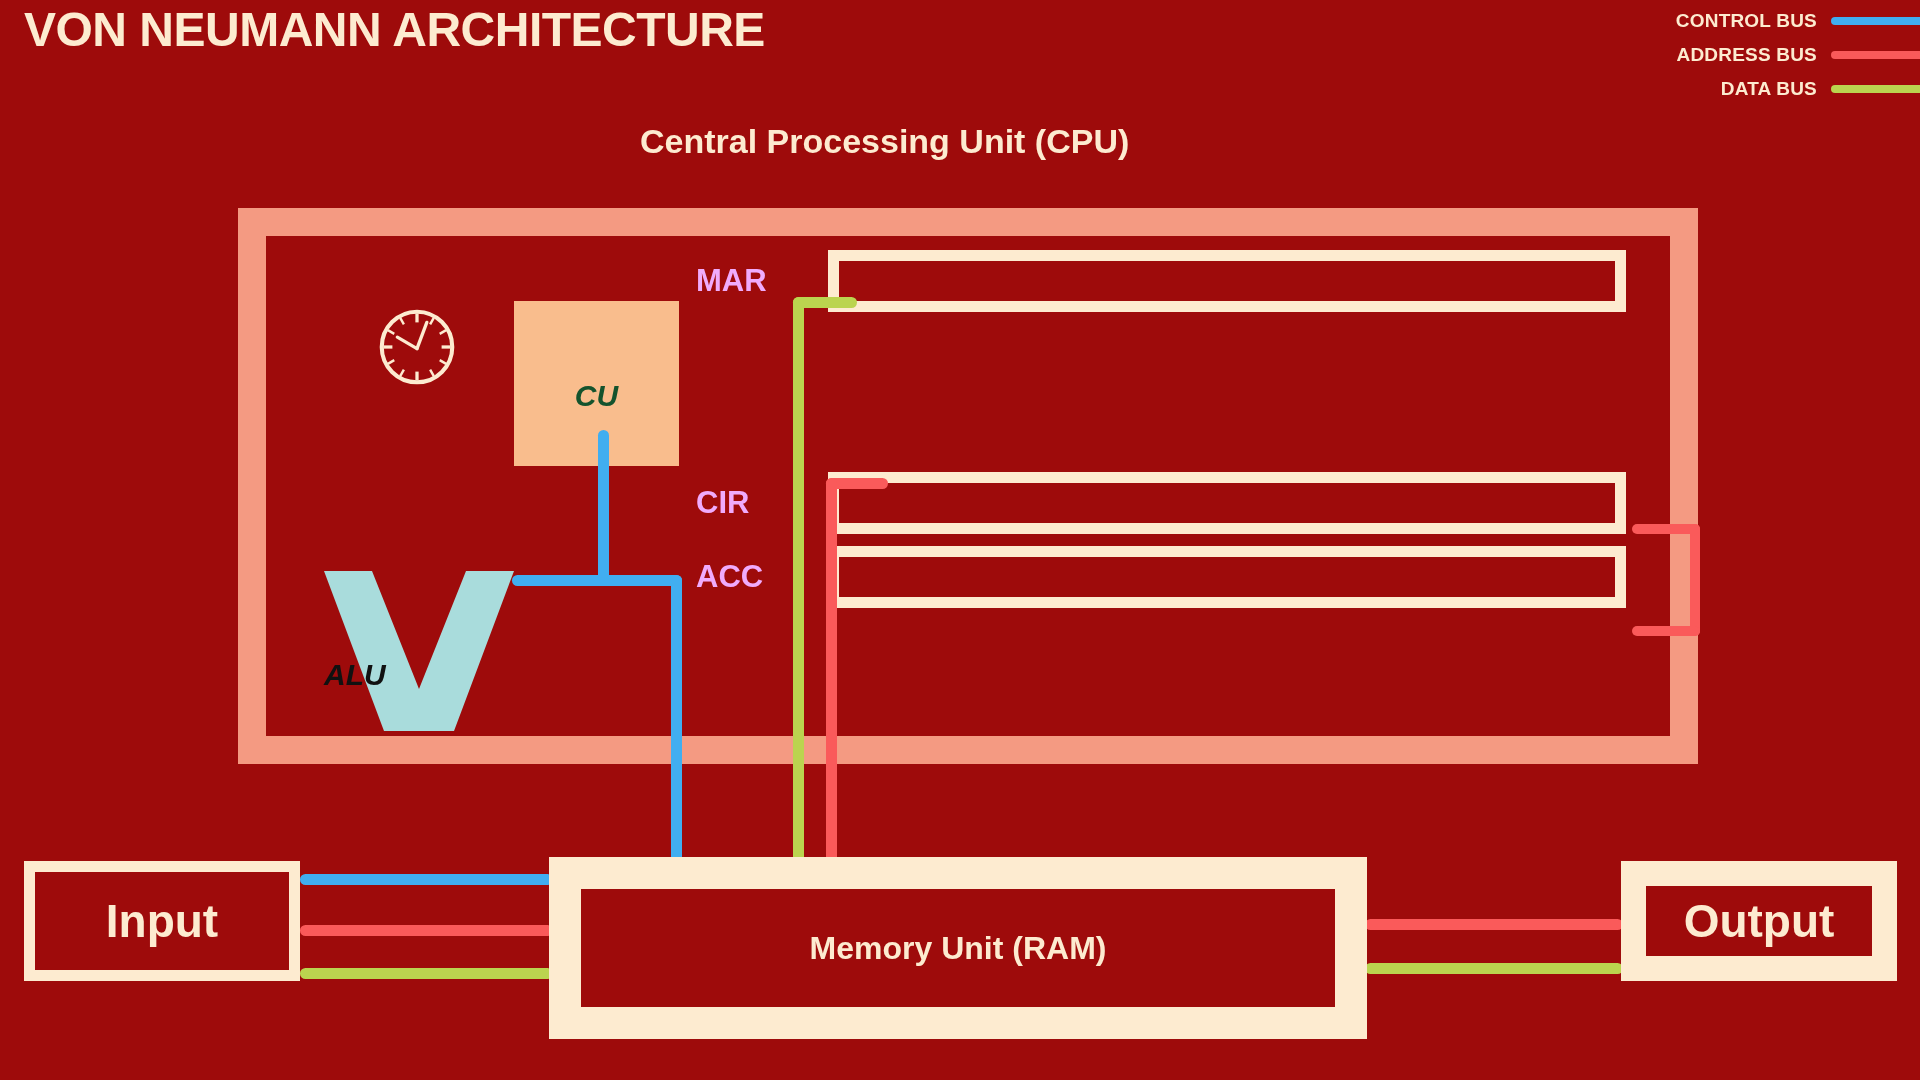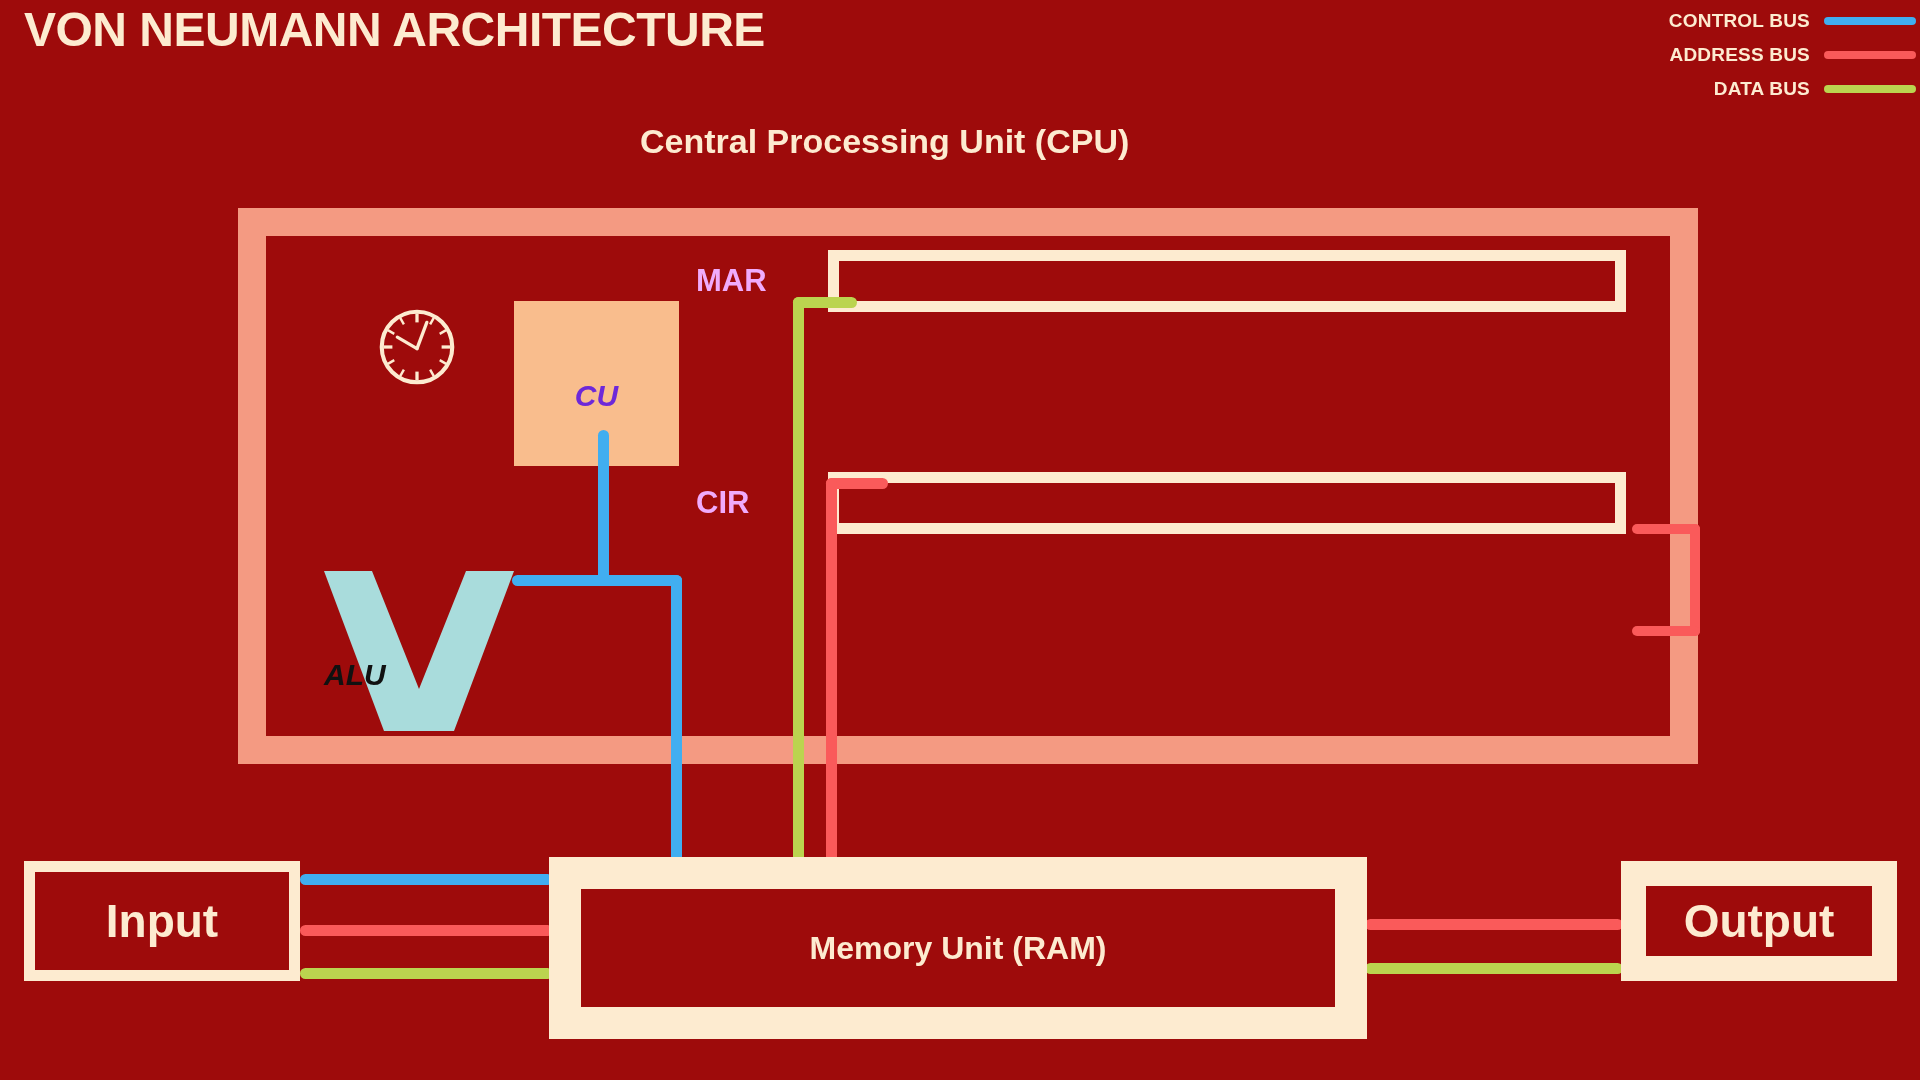--- a/index.html
+++ b/index.html
@@ -24,21 +24,21 @@
     font-size: 48px;
     font-weight: bold;
     letter-spacing: -0.5px;
     color: #FDEBD0;
     white-space: nowrap;
   }
 
   
   #legend {
     position: absolute;
-    right: 12px;
+    right: 5px;
     top: 4px;
     width: 330px;
   }
   .legend-row {
     display: flex;
     align-items: center;
     justify-content: flex-end;
     height: 34px;
   }
   .legend-label {
@@ -105,21 +105,21 @@
   }
   #cu-label {
     position: absolute;
     left: 0;
     right: 0;
     top: 78px;
     text-align: center;
     font-size: 30px;
     font-weight: bold;
     font-style: italic;
-    color: #6d28d9;
+    color: #14532d;
   }
 
   
   #alu-shape {
     position: absolute;
     left: 58px;
     top: 335px;
     width: 190px;
     height: 160px;
   }
@@ -270,20 +270,24 @@
       <div id="alu-label">ALU</div>
 
       <div class="reg-row" style="top:14px">
         <div class="reg-name">MAR</div>
         <div class="reg-bar"></div>
       </div>
       <div class="reg-row" style="top:236px">
         <div class="reg-name">CIR</div>
         <div class="reg-bar"></div>
       </div>
+      <div class="reg-row" style="top:310px">
+        <div class="reg-name">ACC</div>
+        <div class="reg-bar"></div>
+      </div>
 
       <div class="bus" style="left:1366px; top:288px; width:68px; height:10px; background:#FA5A5A;"></div>
       <div class="bus" style="left:1424px; top:288px; width:10px; height:112px; background:#FA5A5A;"></div>
       <div class="bus" style="left:1366px; top:390px; width:68px; height:10px; background:#FA5A5A;"></div>
 
     </div>
   </div>
 
   <div class="bus" style="left:598px; top:430px; width:11px; height:152px; background:#41AEF0;"></div>
   <div class="bus" style="left:512px; top:575px; width:170px; height:11px; background:#41AEF0;"></div>

